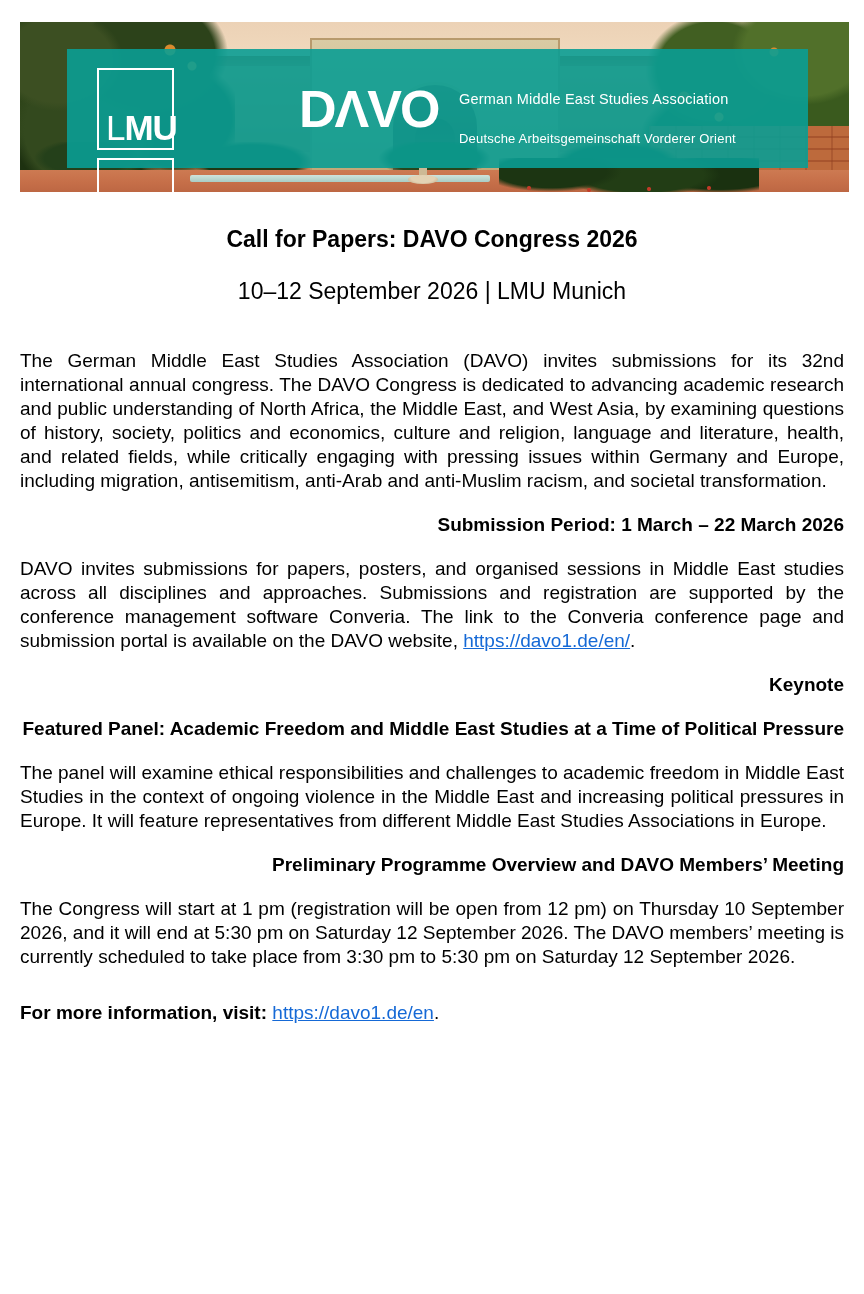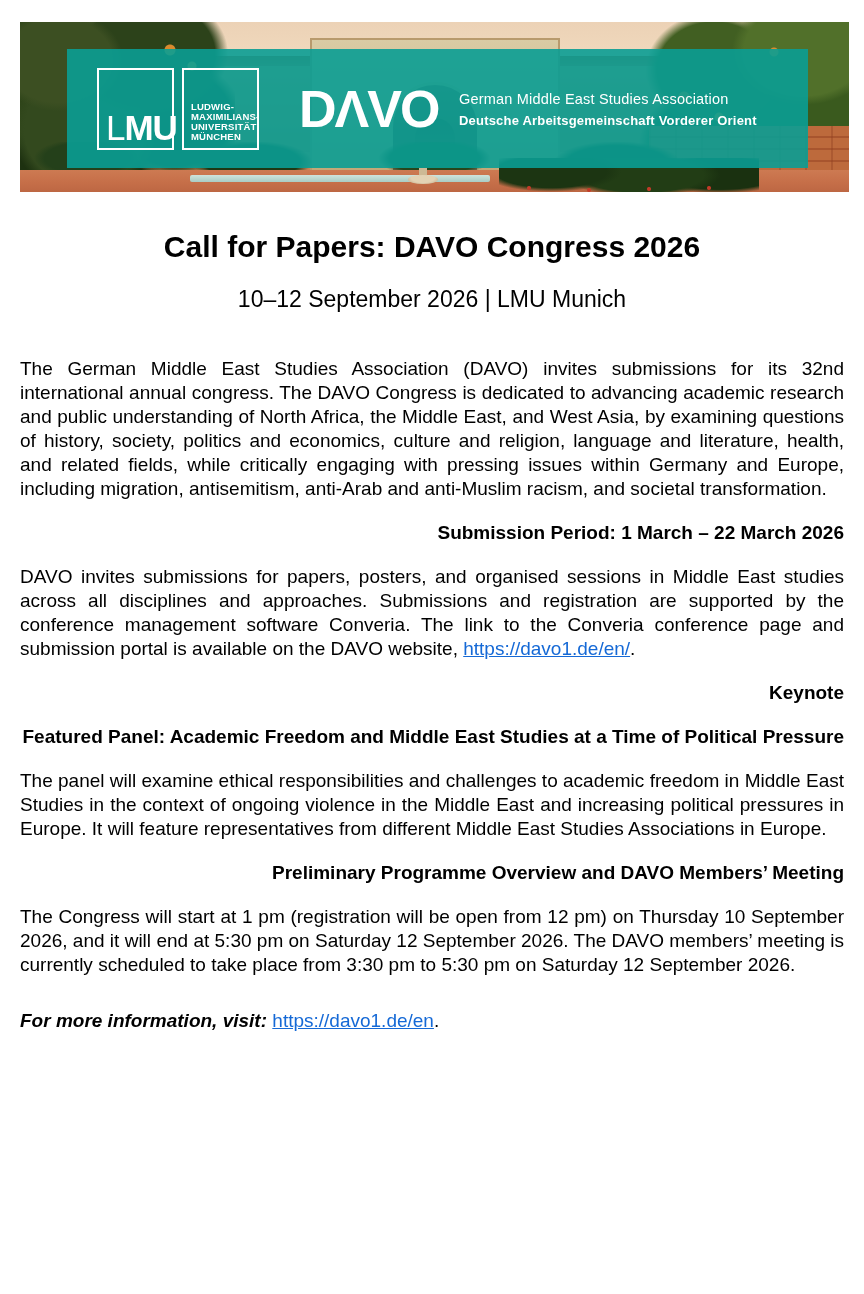--- a/index.html
+++ b/index.html
@@ -122,21 +122,21 @@
 
   
   .overlay-band {
     position: absolute;
     left: 47px; top: 27px;
     width: 741px; height: 119px;
     background: rgba(10, 157, 148, 0.90);
   }
   .lmu-logo {
     position: absolute; left: 30px; top: 19px;
-    display: flex; gap: 8px;
+    display: flex; gap: 8px; flex-direction: column;
   }
   .lmu-box { width: 77px; height: 82px; border: 2px solid #ffffff; position: relative; }
   .lmu-abbr {
     position: absolute; bottom: 3px; left: 7px;
     color: #ffffff; font-size: 35px; line-height: 1;
     letter-spacing: -1px;
   }
   .lmu-abbr .thin { font-weight: 400; }
   .lmu-abbr .bold { font-weight: 700; }
   .lmu-fullname {
@@ -144,45 +144,45 @@
     color: #ffffff; font-size: 9.5px; font-weight: 700;
     line-height: 10px; letter-spacing: 0.2px;
   }
   .davo-logo {
     position: absolute; left: 232px; top: 34px;
     color: #ffffff; font-size: 52px; font-weight: 700;
     line-height: 1; letter-spacing: -2px;
   }
   .davo-names { position: absolute; left: 392px; top: 42px; color: #ffffff; }
   .davo-name-en { font-size: 14.5px; font-weight: 400; letter-spacing: 0.2px; }
-  .davo-name-de { font-size: 13px; font-weight: 700; margin-top: 6px; letter-spacing: 0.2px; }
+  .davo-name-de { font-size: 13px; font-weight: 400; margin-top: 24px; letter-spacing: 0.2px; }
 
   
   .titles { text-align: center; }
-  .title-line1 { margin-top: 40px; font-size: 30px; font-weight: 700; line-height: 30px; }
+  .title-line1 { margin-top: 32px; font-size: 23px; font-weight: 700; line-height: 30px; }
   .title-line2 { margin-top: 22px; font-size: 23px; font-weight: 400; line-height: 30px; }
 
   .content {
     margin: 43px 20px 0 20px;
     font-size: 19px;
     line-height: 24px;
   }
   .content p { margin: 0 0 20px 0; text-align: justify; }
   .content h2 {
     font-size: 19px; font-weight: 700;
     margin: 0 0 20px 0; line-height: 24px;
     text-align: right;
   }
   .content a {
     color: #1569d6;
     text-decoration: underline;
     cursor: pointer;
   }
   .more-info { margin-top: 32px !important; text-align: left !important; }
-  .more-info .label { font-weight: 700; font-style: italic; }
+  .more-info .label { font-weight: 700; }
   b, strong { font-weight: 700; }
 </style>
 </head>
 <body>
 
 <div class="page">
 
   <div class="banner">
     <div class="layer p-roofline"></div>
     <div class="layer p-wall"></div>

